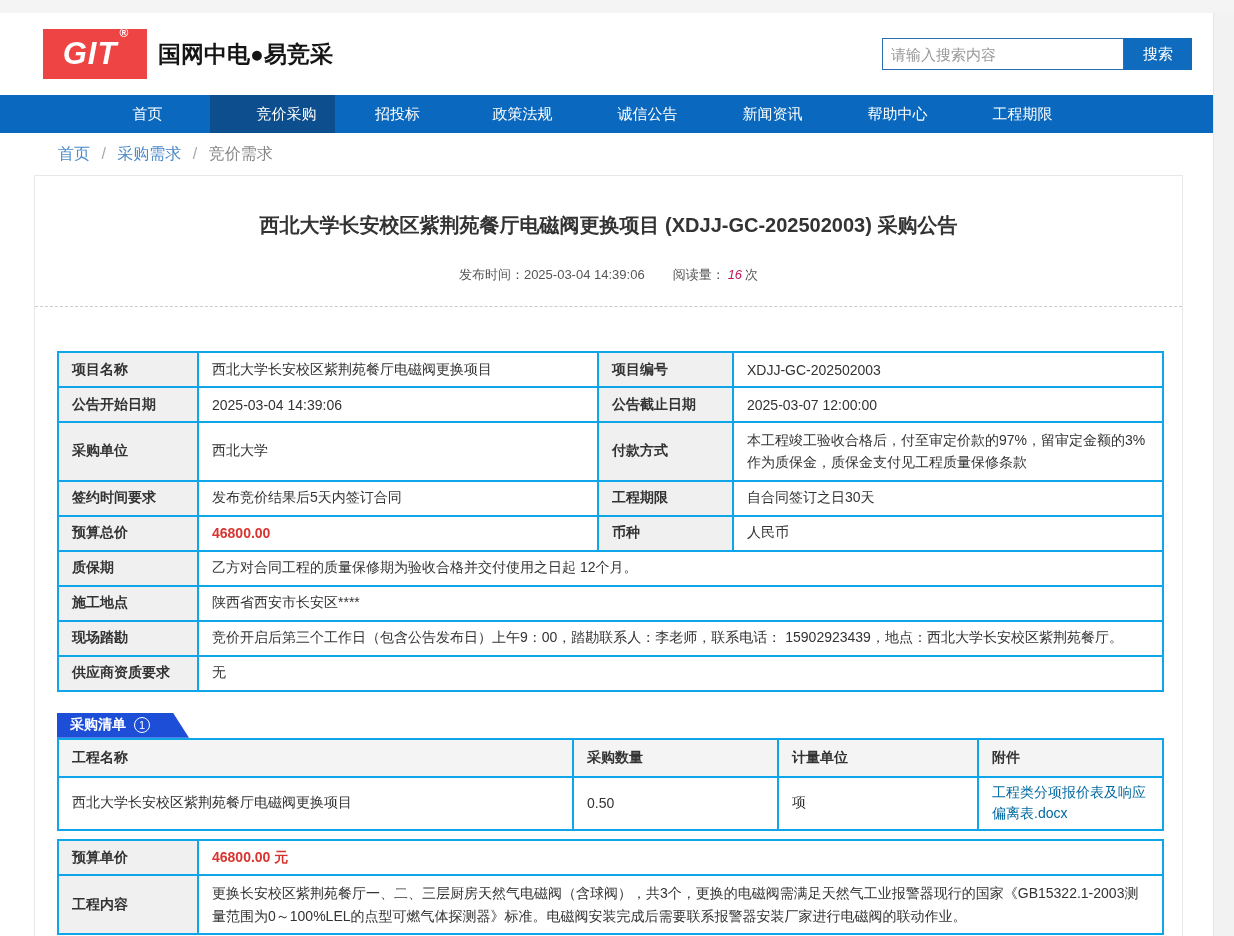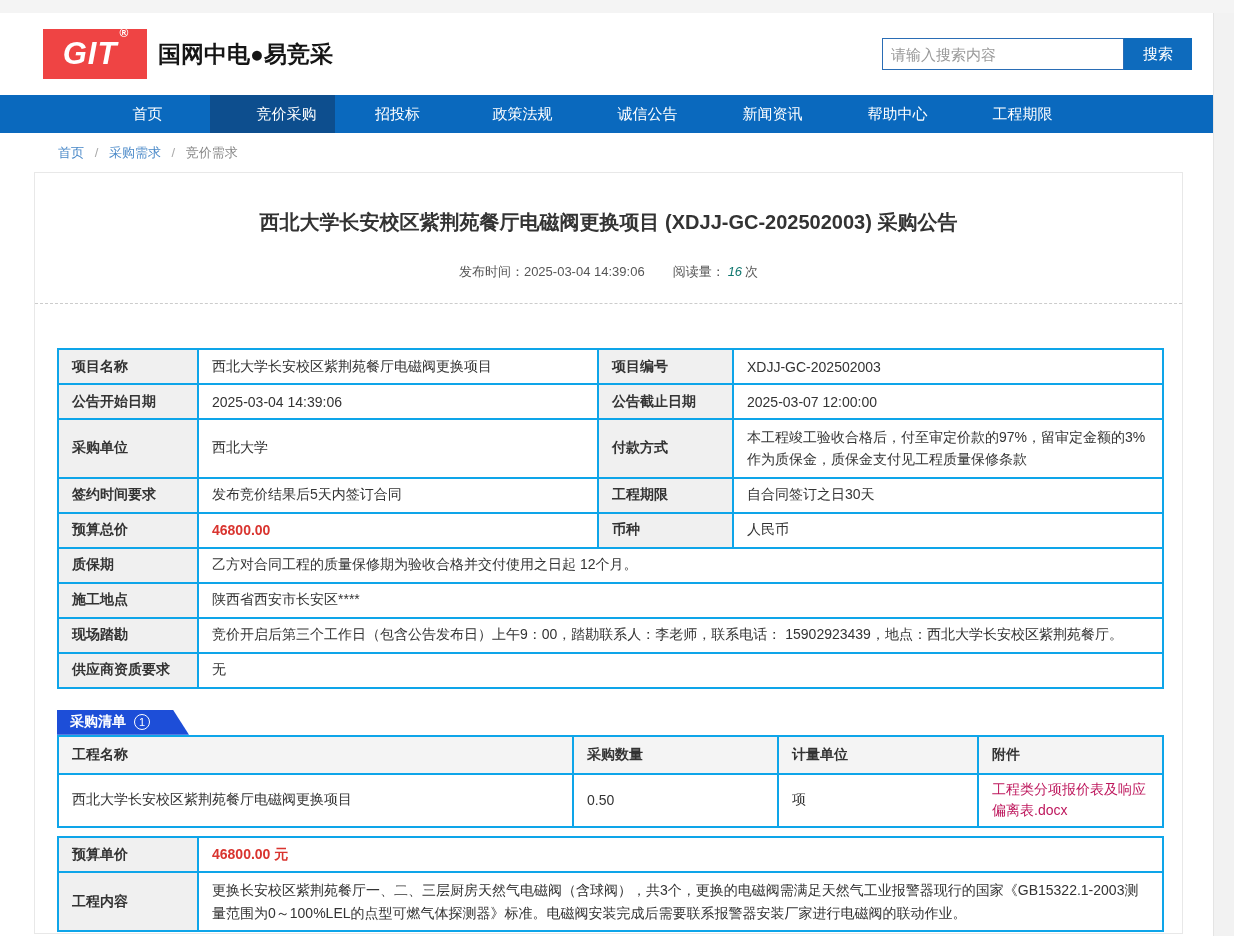--- a/index.html
+++ b/index.html
@@ -24,31 +24,31 @@
   .search-btn { width:68px; height:32px; background:#0e6bbd; color:#fff; border:none;
                 font-size:15px; cursor:pointer; }
 
   
   .nav { height:38px; background:#0a69be; display:flex; padding-left:85px; width:1213px; }
   .nav-item { width:125px; height:38px; line-height:38px; text-align:center; color:#fff;
               font-size:15px; cursor:pointer; }
   .nav-item.active { background:#0d4e8e;padding-left:28px; }
 
   
-  .breadcrumb { padding:11px 0 10px 58px; font-size:13px; }
+  .breadcrumb { padding:11px 0 10px 58px; font-size:16px; }
   .crumb-link { color:#4a89c8; text-decoration:none; cursor:pointer; }
   .crumb-sep { color:#aaa; margin:0 7px; }
   .crumb-current { color:#888; }
 
   
   .card { margin-left:34px; width:1149px; border:1px solid #e8e8e8; background:#fff;
           padding-bottom:1px; }
   .article-title { margin-top:36px; text-align:center; font-size:20px; font-weight:bold; color:#333; }
   .article-meta { margin-top:27px; text-align:center; font-size:13px; color:#555; }
-  .meta-views-count { color:#0f766e; font-style:italic; margin:0 3px; }
+  .meta-views-count { color:#be185d; font-style:italic; margin:0 3px; }
   .meta-gap { display:inline-block; width:28px; }
   .divider { margin-top:22px; border-bottom:1px dashed #ccc; }
 
   table { border-collapse:collapse; table-layout:fixed; }
   td { border:2px solid #0ea5e9; font-size:14px; color:#333; padding:4px 13px; vertical-align:middle; }
   td.lbl { background:#f0f0f0; font-weight:bold; }
   .details-table { margin:44px 22px 0 22px; width:1105px; }
   .details-table tr { height:35px; }
   .details-table tr.tall { height:57px; }
   .red { color:#d9342f; font-weight:bold; }
@@ -58,21 +58,21 @@
             display:flex; align-items:center; padding:0 22px 0 13px; font-size:14px; font-weight:bold;
             clip-path:polygon(0 0, calc(100% - 16px) 0, 100% 100%, 0 100%); }
   .ribbon-circle { width:16px; height:16px; border:1px solid #fff; border-radius:50%;
                    display:inline-flex; align-items:center; justify-content:center;
                    font-size:11px; font-weight:normal; margin-left:8px; flex:none; }
 
   .list-table { margin:0 22px; width:1105px; }
   .list-table thead tr { height:38px; }
   .list-table thead td { background:#f4f4f4; font-weight:bold; }
   .list-table tbody tr { height:52px; }
-  .attach-link { color:#be185d; text-decoration:none; cursor:pointer; line-height:1.55; display:inline-block; }
+  .attach-link { color:#0369a1; text-decoration:none; cursor:pointer; line-height:1.55; display:inline-block; }
 
   .summary-table { margin:8px 22px 0 22px; width:1105px; }
   .summary-table tr.r1 { height:35px; }
   .summary-table tr.r2 { height:47px; }
   .summary-table td.content { line-height:1.6; padding-top:6px; padding-bottom:6px; }
 </style>
 </head>
 <body>
 
 <div class="top-strip"></div>

